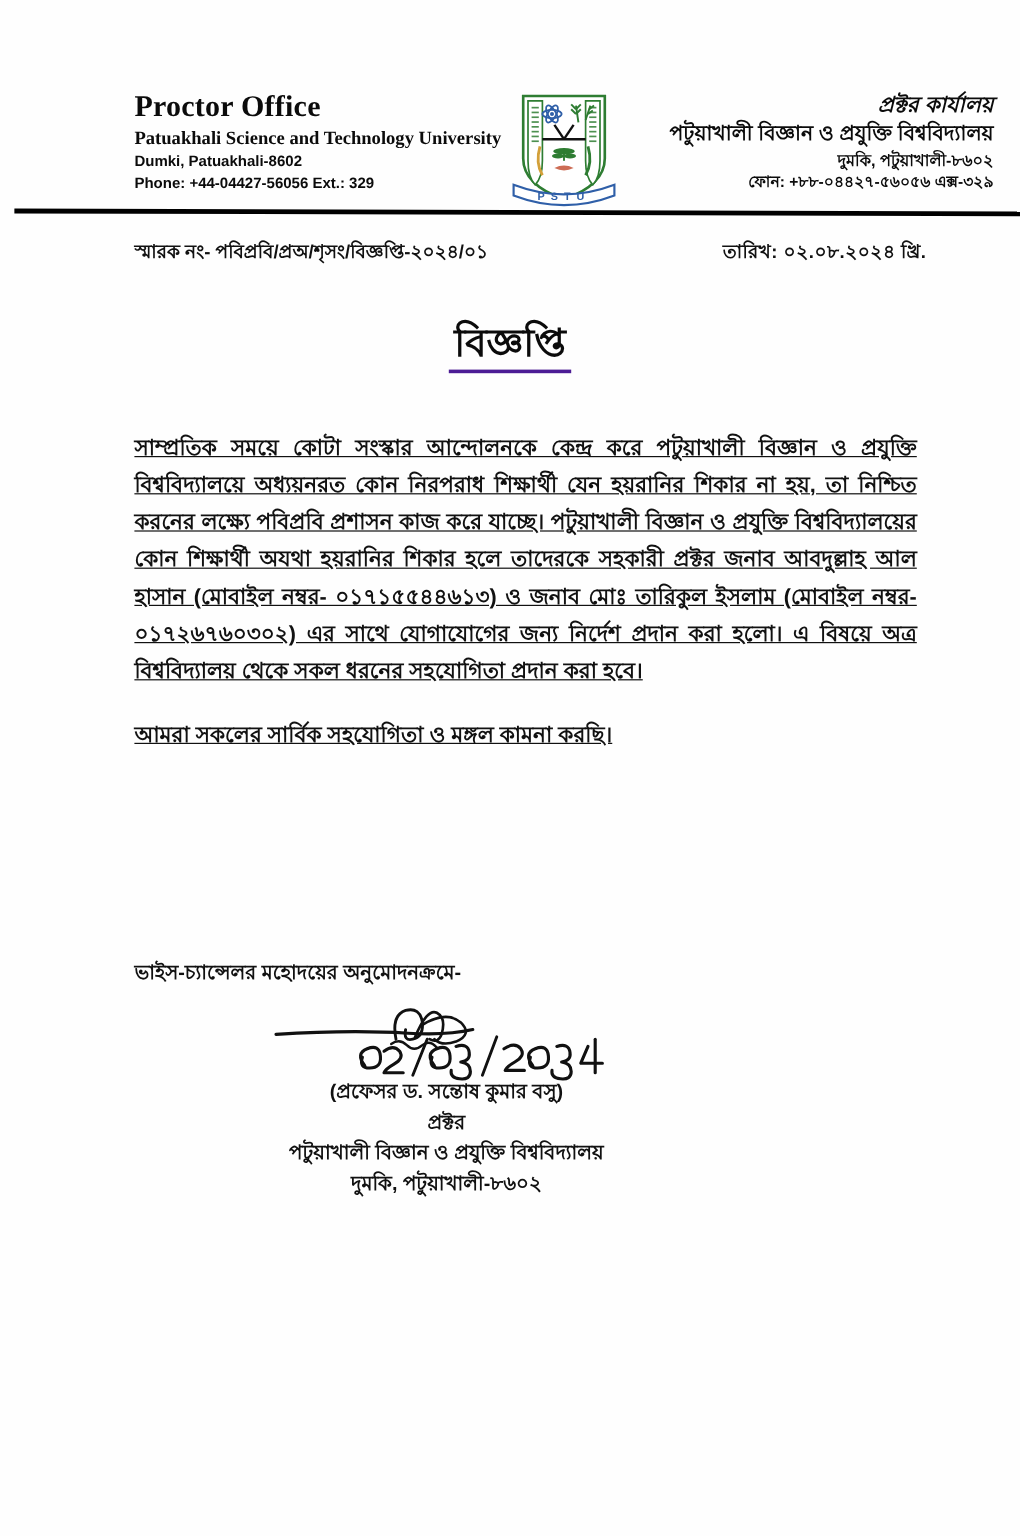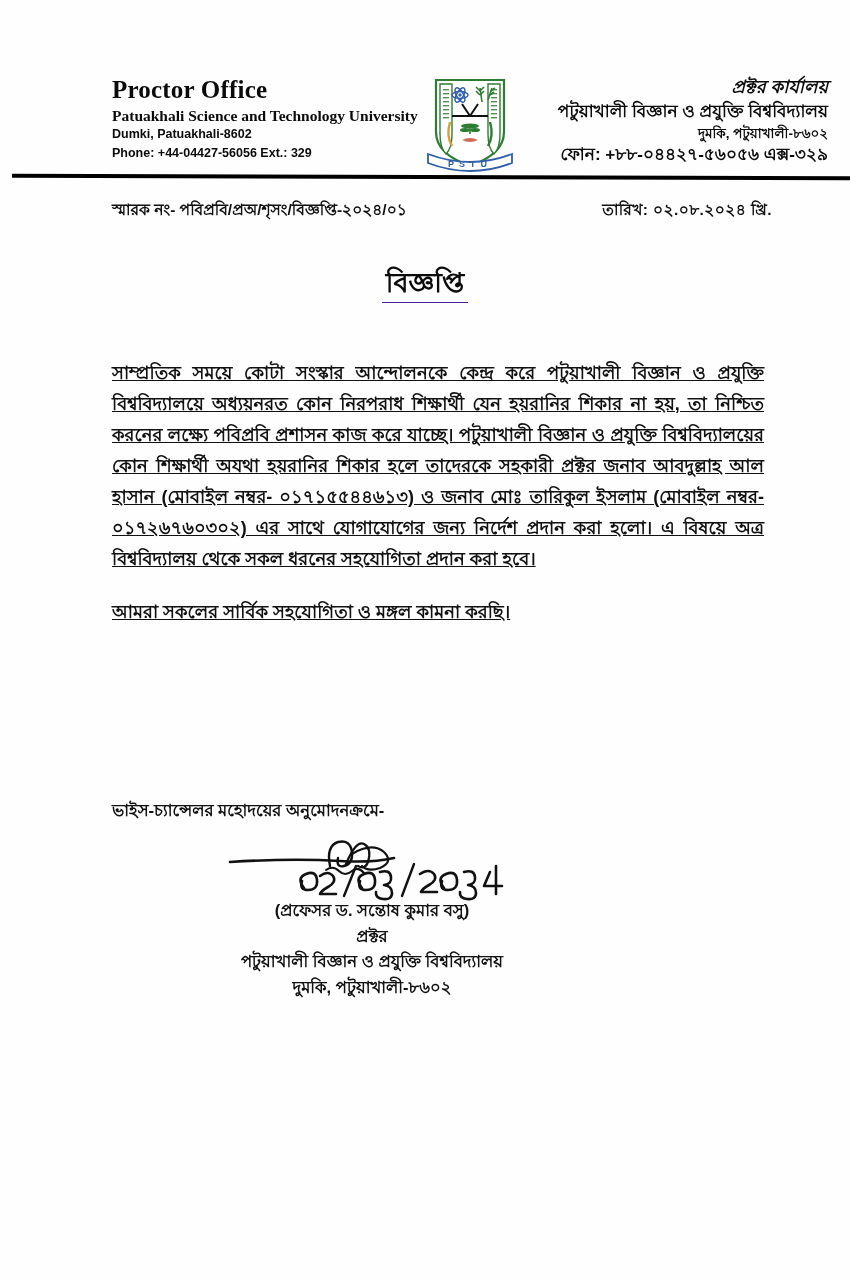--- a/index.html
+++ b/index.html
@@ -100,21 +100,21 @@
     white-space: nowrap;
   }
   .lh-addr-bn {
     font-size: 13.5px;
     font-weight: 700;
     line-height: 1.4;
     margin-top: 2px;
     white-space: nowrap;
   }
   .lh-phone-bn {
-    font-size: 17px;
+    font-size: 13px;
     font-weight: 700;
     line-height: 1.4;
     white-space: nowrap;
   }
 
   
   .divider {
     position: absolute;
     top: 175px;
     left: 12px;
@@ -143,24 +143,24 @@
   
   .notice-title {
     position: absolute;
     top: 268px;
     left: 0;
     width: 850px;
     text-align: center;
   }
   .notice-title span {
     font-family: "Liberation Sans", "DejaVu Sans", sans-serif;
-    font-size: 27px;
-    font-weight: 700;
-    color: #0b0b0b;
-    border-bottom: 1px solid #4c1d95;
+    font-size: 32px;
+    font-weight: 700;
+    color: #0b0b0b;
+    border-bottom: 3px solid #4c1d95;
     padding: 0 4px 3px 4px;
     display: inline-block;
     line-height: 1.15;
   }
 
   
   .body-block {
     position: absolute;
     top: 358px;
     left: 112px;

